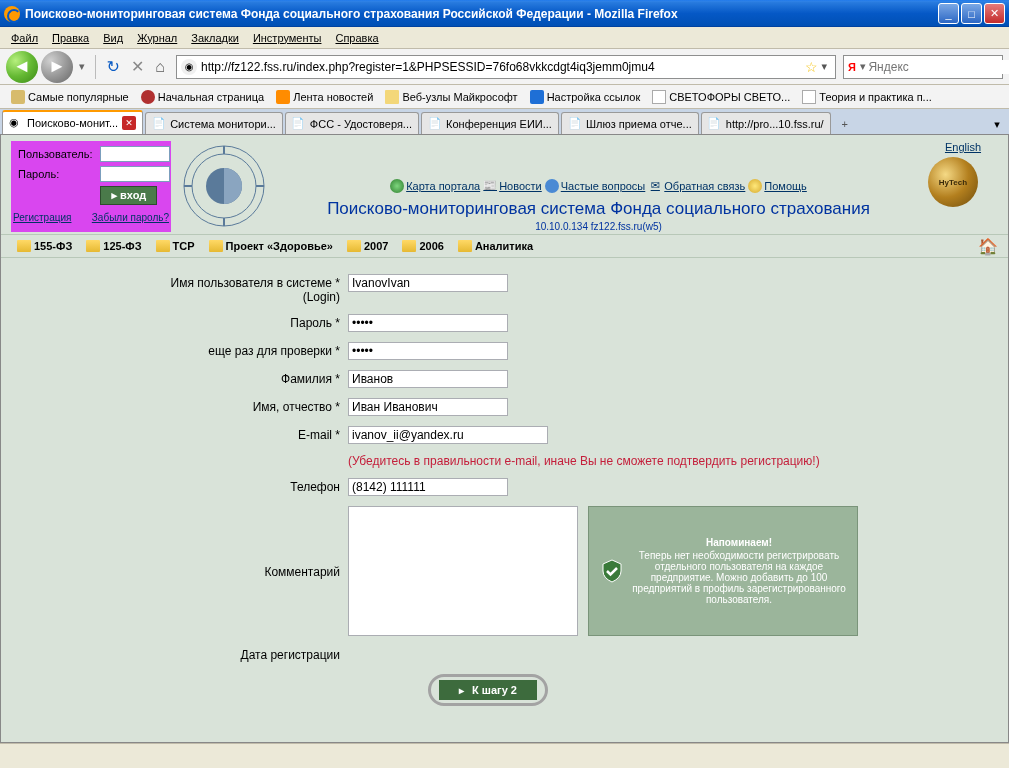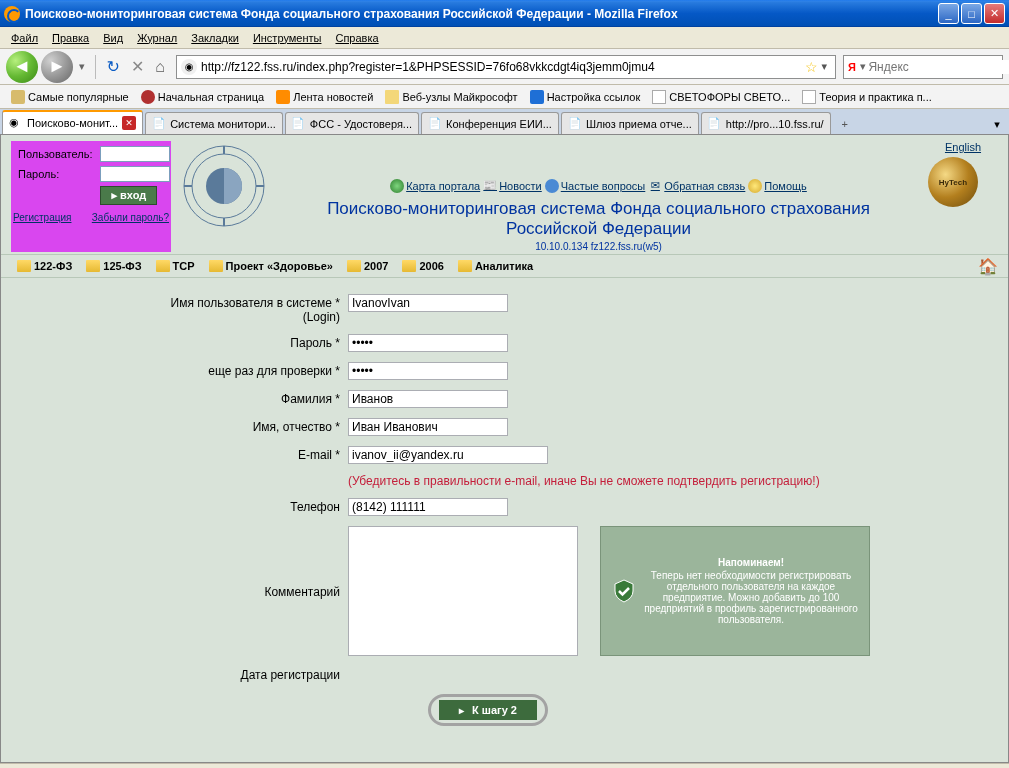--- a/index.html
+++ b/index.html
@@ -96,21 +96,21 @@
 .stepbar { background: #8ba88b; color: white; text-align: center; padding: 5px; font-size: 12px; font-weight: bold; }
 
 
 .formarea { background: #d9e3d9; padding: 10px 20px 30px; }
 .formarea table { width: 100%; }
 .formarea td { padding: 4px 3px; vertical-align: top; font-size: 12px; }
 .flabel { text-align: right; width: 320px; padding-top: 6px !important; }
 .finput { width: 160px; height: 18px; border: 1px solid #abadb3; padding: 1px 3px; font-size: 12px; background: white; }
 .finput.wide { width: 200px; }
 .fwarn { color: #c41e3a; font-size: 11px; }
-.ftextarea { display: flex; gap: 22px; }
+.ftextarea { display: flex; gap: 10px; }
 .ftxt { width: 230px; height: 130px; border: 1px solid #abadb3; background: white; resize: none; }
 .remind { background: #9bb59b; border: 1px solid #7a947a; padding: 6px 10px; width: 270px; font-size: 10px; color: white; text-align: center; display: flex; gap: 6px; align-items: center; }
 .remind-icon { width: 26px; height: 26px; flex-shrink: 0; }
 .remind-title { font-weight: bold; margin-bottom: 2px; }
 
 .submitbtn { background: #3d6b3d; color: white; border: none; padding: 4px 20px; font-size: 11px; font-weight: bold; cursor: pointer; display: flex; align-items: center; gap: 8px; }
 .submitbtn::before { content: '▸'; font-size: 10px; }
 .submit-wrap { display: inline-block; border: 3px solid #a3a3a3; border-radius: 18px; padding: 3px 8px; }
 
 
@@ -280,34 +280,33 @@
         <a>
             <span class="tn-icon">✉</span>
             <span>Обратная связь</span>
           </a>
         <a>
             <span class="tn-icon tn-yellow"></span>
             <span>Помощь</span>
           </a>
       </div>
       <div class="ptitle">Поисково-мониторинговая система Фонда социального страхования</div>
-      <div class="ptitle">Российской Федерации</div>
       <div class="psub">10.10.0.134  fz122.fss.ru(w5)</div>
     </div>
 
     <div style="width:70px">
       <div class="langbox"><a>English</a></div>
       <div class="hytech">HyTech</div>
     </div>
   </div>
 
   <div class="folderbar">
     <div class="fitem">
         <span class="ficon"></span>
-        <span>122-ФЗ</span>
+        <span>155-ФЗ</span>
       </div>
     <div class="fitem">
         <span class="ficon"></span>
         <span>125-ФЗ</span>
       </div>
     <div class="fitem">
         <span class="ficon"></span>
         <span>TCP</span>
       </div>
     <div class="fitem">

